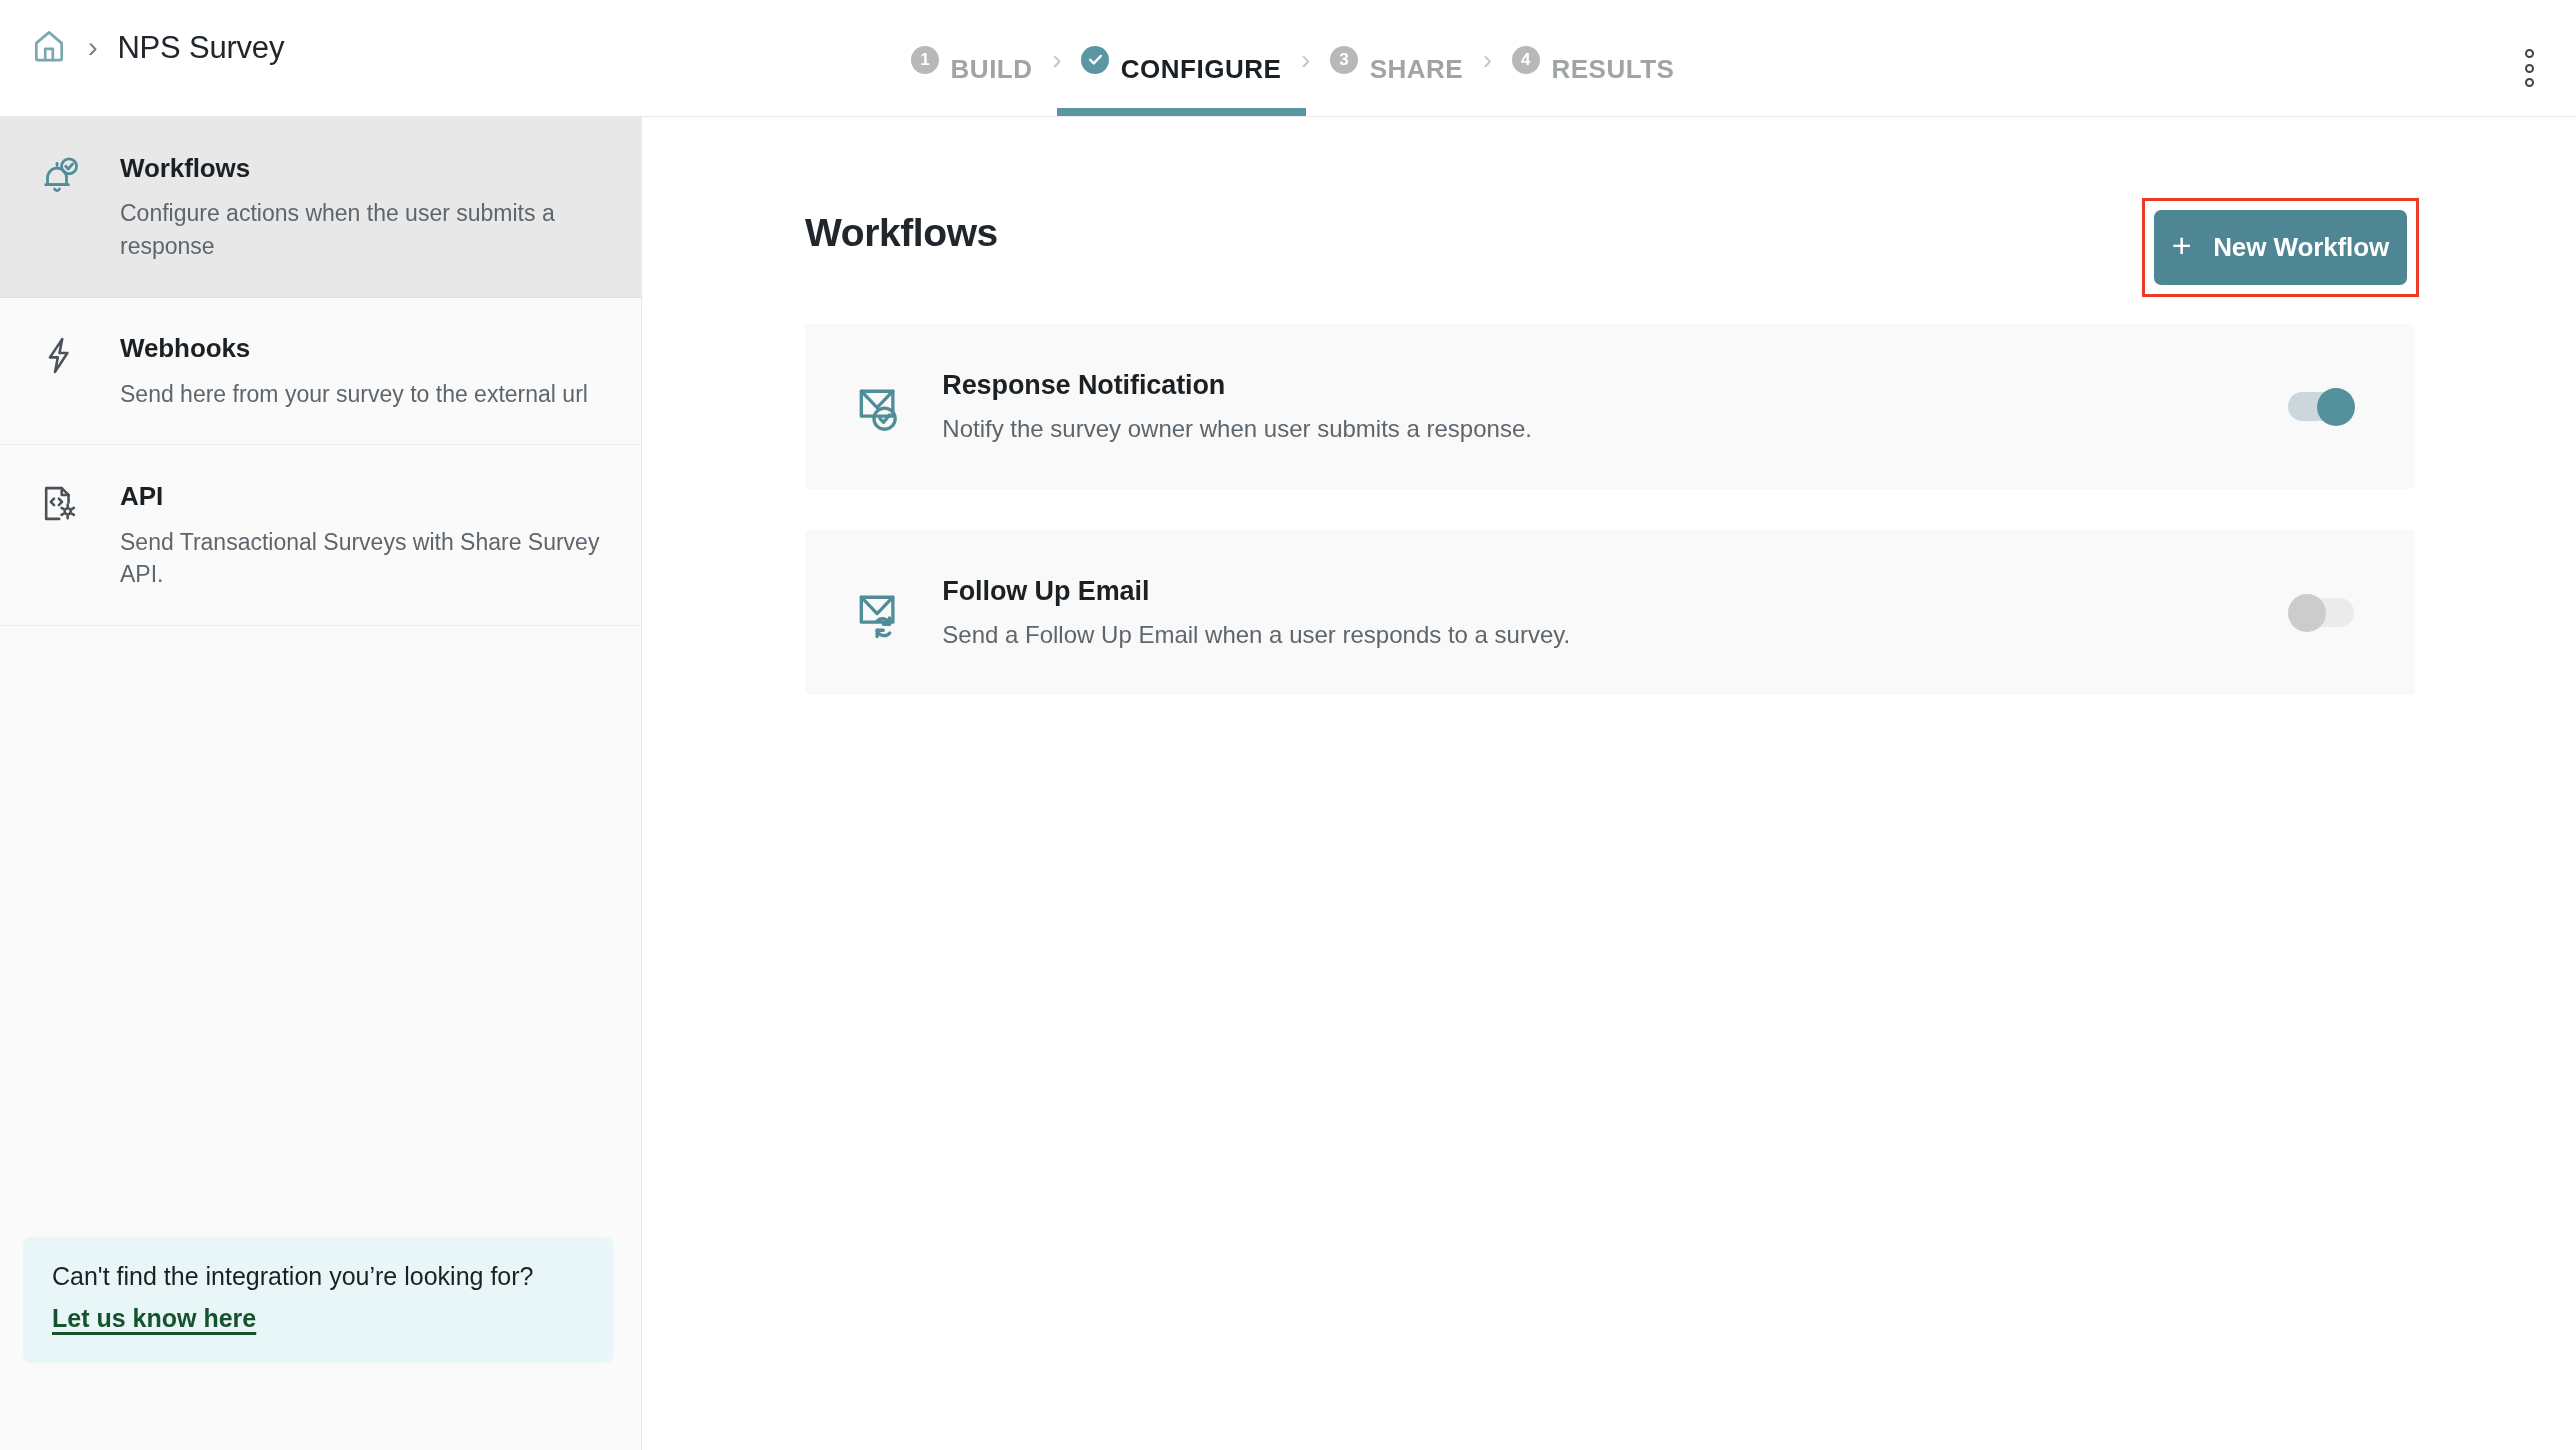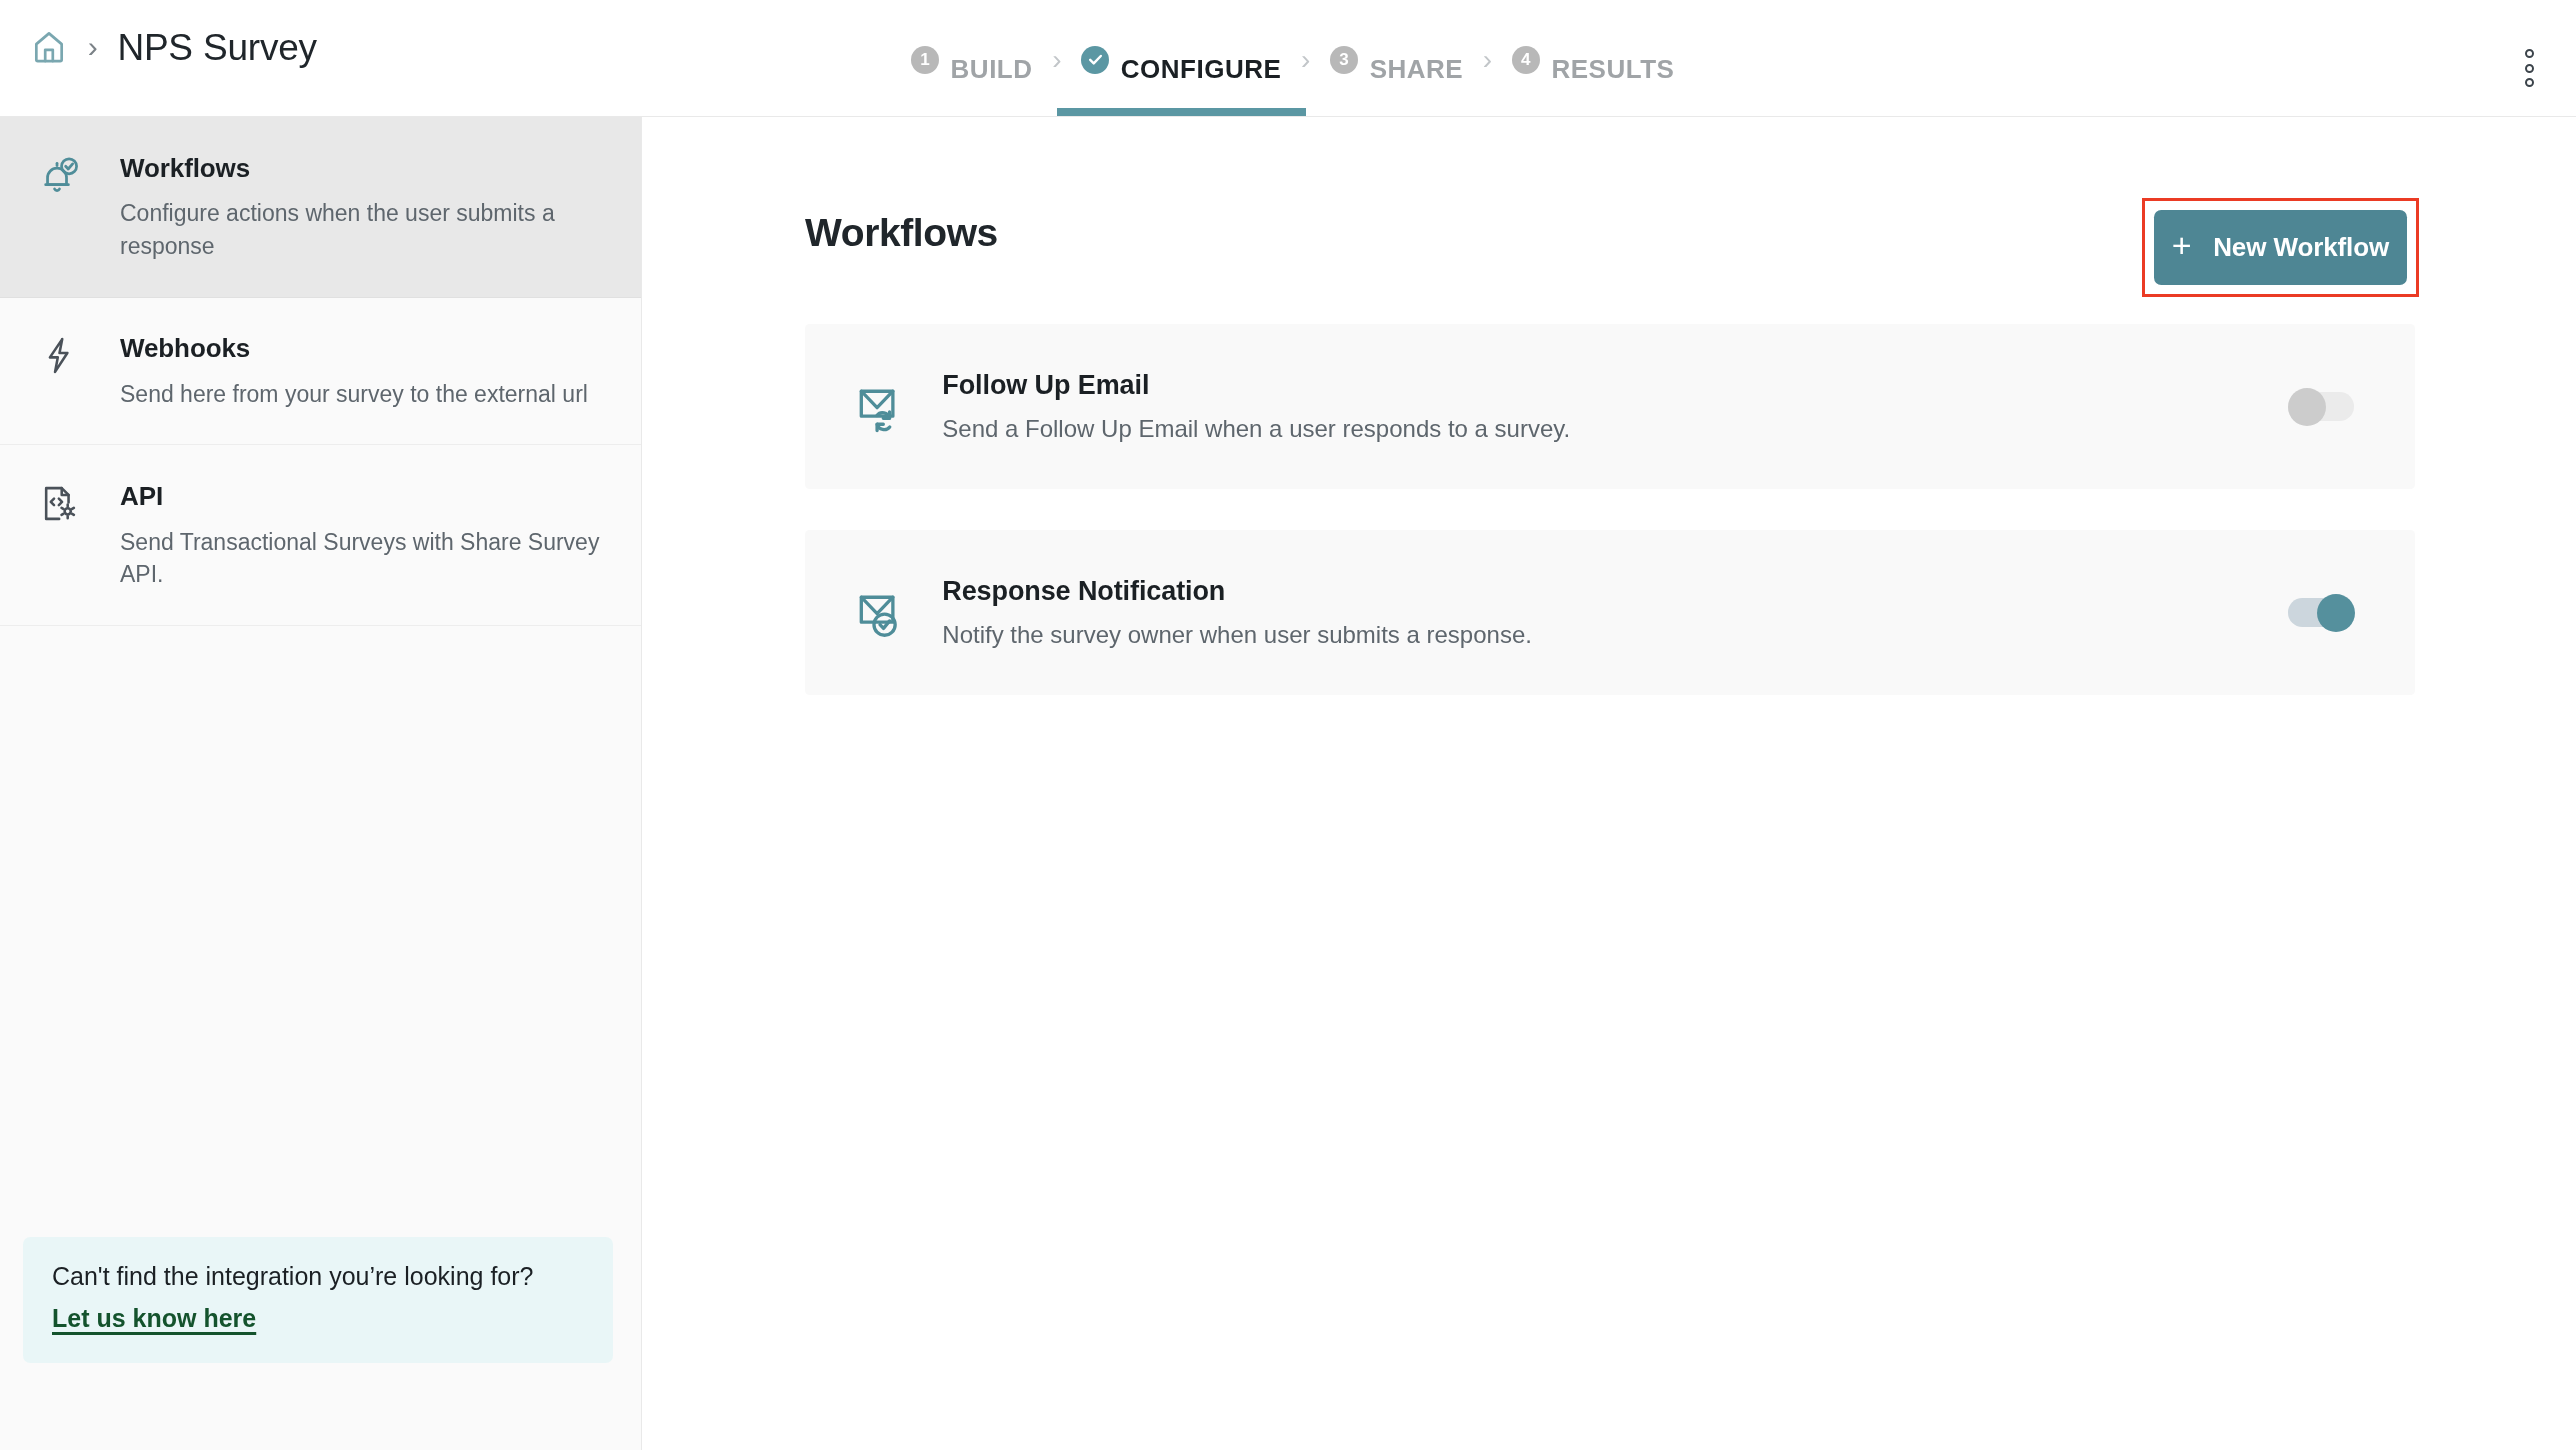--- a/index.html
+++ b/index.html
@@ -30,21 +30,21 @@
   }
   .home-icon { display: block; }
   .crumb-sep {
     color: #7b8287;
     font-size: 30px;
     font-weight: 300;
     line-height: 1;
     margin-top: -1.8px;
   }
   .crumb-title {
-    font-size: 37px;
+    font-size: 31px;
     color: #20262b;
     font-weight: 400;
     letter-spacing: -0.2px;
     white-space: nowrap;
   }
 
   
   .steps {
     position: absolute;
     left: 911px; top: 34px;
@@ -416,48 +416,48 @@
     </button>
   </div>
 
   <div class="cards">
 
     <div class="wf-card">
       <span class="wf-icon">
         <svg width="54" height="54" viewBox="0 0 26 26" fill="none" stroke="#4f8d99" stroke-width="1.6" stroke-linecap="round" stroke-linejoin="round">
           <path d="M4 5.4h15.2v12H4z"></path>
           <path d="M4 5.4 11.6 13.3 19.2 5.4"></path>
-          <path d="M17.6 18.4a3.5 3.5 0 0 0-6.1-1.3M11.6 21.3a3.5 3.5 0 0 0 6.1 1.3"></path>
-          <path d="M17.6 15.4v3h-3M11.6 24.3v-3h3"></path>
+          <circle cx="15.2" cy="18.6" r="5.1"></circle>
+          <path d="M13 18.6 14.7 20.4 17.6 16.8"></path>
         </svg>
       </span>
       <span class="wf-body">
-        <span class="wf-title" style="display:block">Follow Up Email</span>
-        <span class="wf-desc" style="display:block">Send a Follow Up Email when a user responds to a survey.</span>
-      </span>
-      <span class="toggle">
+        <span class="wf-title" style="display:block">Response Notification</span>
+        <span class="wf-desc" style="display:block">Notify the survey owner when user submits a response.</span>
+      </span>
+      <span class="toggle on">
         <span class="toggle-track"></span>
         <span class="toggle-knob"></span>
       </span>
     </div>
 
     <div class="wf-card">
       <span class="wf-icon">
         <svg width="54" height="54" viewBox="0 0 26 26" fill="none" stroke="#4f8d99" stroke-width="1.6" stroke-linecap="round" stroke-linejoin="round">
           <path d="M4 5.4h15.2v12H4z"></path>
           <path d="M4 5.4 11.6 13.3 19.2 5.4"></path>
-          <circle cx="15.2" cy="18.6" r="5.1"></circle>
-          <path d="M13 18.6 14.7 20.4 17.6 16.8"></path>
+          <path d="M17.6 18.4a3.5 3.5 0 0 0-6.1-1.3M11.6 21.3a3.5 3.5 0 0 0 6.1 1.3"></path>
+          <path d="M17.6 15.4v3h-3M11.6 24.3v-3h3"></path>
         </svg>
       </span>
       <span class="wf-body">
-        <span class="wf-title" style="display:block">Response Notification</span>
-        <span class="wf-desc" style="display:block">Notify the survey owner when user submits a response.</span>
-      </span>
-      <span class="toggle on">
+        <span class="wf-title" style="display:block">Follow Up Email</span>
+        <span class="wf-desc" style="display:block">Send a Follow Up Email when a user responds to a survey.</span>
+      </span>
+      <span class="toggle">
         <span class="toggle-track"></span>
         <span class="toggle-knob"></span>
       </span>
     </div>
 
   </div>
 </div>
 
 
 </body></html>

